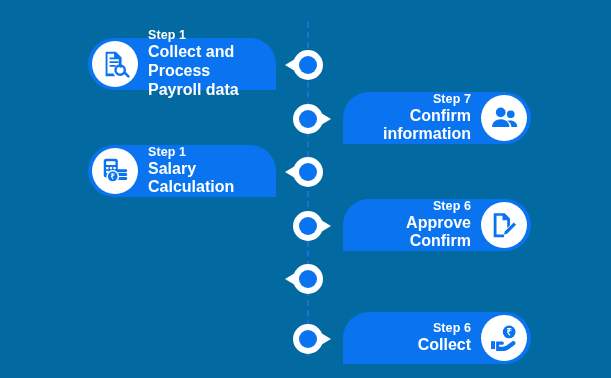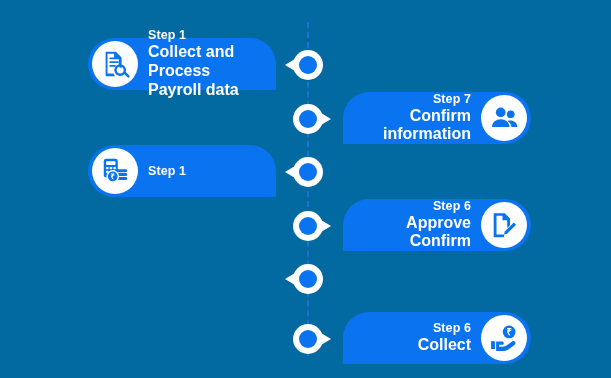--- a/index.html
+++ b/index.html
@@ -235,20 +235,21 @@
         <rect fill="#ffffff" x="14.3" y="15.6" width="2.6" height="2.4" rx="0.6"></rect>
         <rect fill="#0a74f0" x="16" y="14" width="13" height="3.2" rx="1.4"></rect>
         <rect fill="#0a74f0" x="16" y="18.2" width="13" height="3.2" rx="1.4"></rect>
         <rect fill="#0a74f0" x="16" y="22.4" width="13" height="3.2" rx="1.4"></rect>
         <circle fill="#0a74f0" stroke="#ffffff" stroke-width="1.6" cx="13.6" cy="21.8" r="6"></circle>
         <text x="13.6" y="25" font-family="'Liberation Sans',sans-serif" font-size="8" font-weight="bold" fill="#ffffff" text-anchor="middle">₹</text>
       </svg>
     </div>
     <div class="labels">
       <div class="step-no">Step 1</div>
+      <div class="step-desc">Salary Calculation</div>
     </div>
   </div>
 
   <div class="card right" style="top:199px;">
     <div class="labels">
       <div class="step-no">Step 6</div>
       <div class="step-desc">Approve Confirm</div>
     </div>
     <div class="badge">
       <svg viewBox="0 0 32 32">

